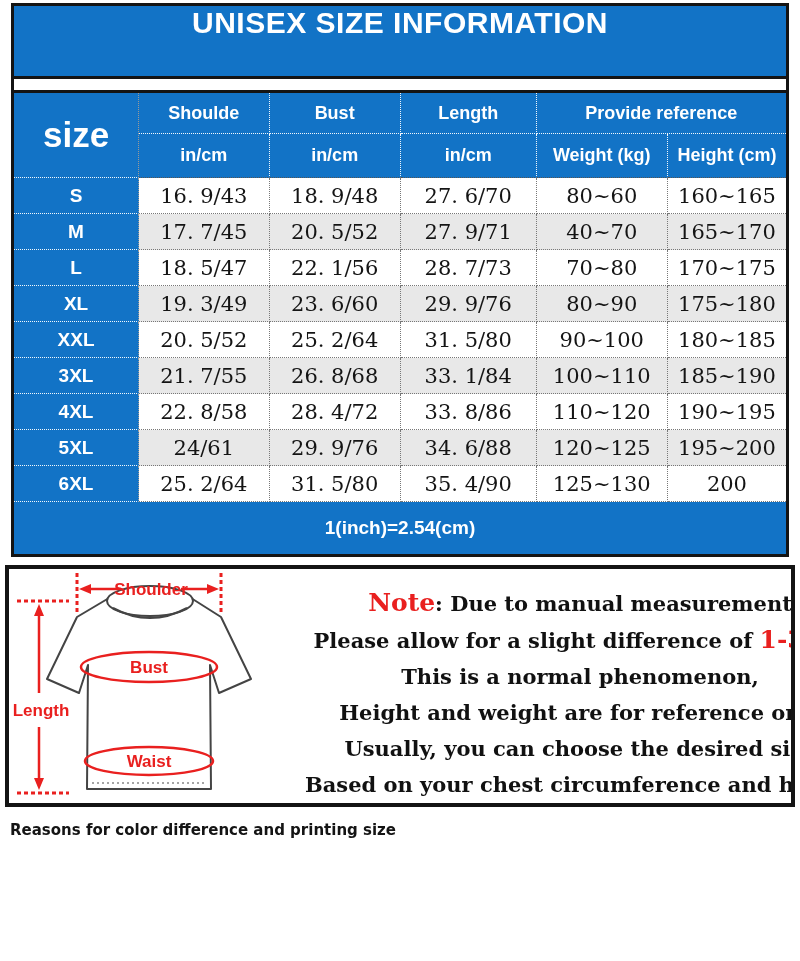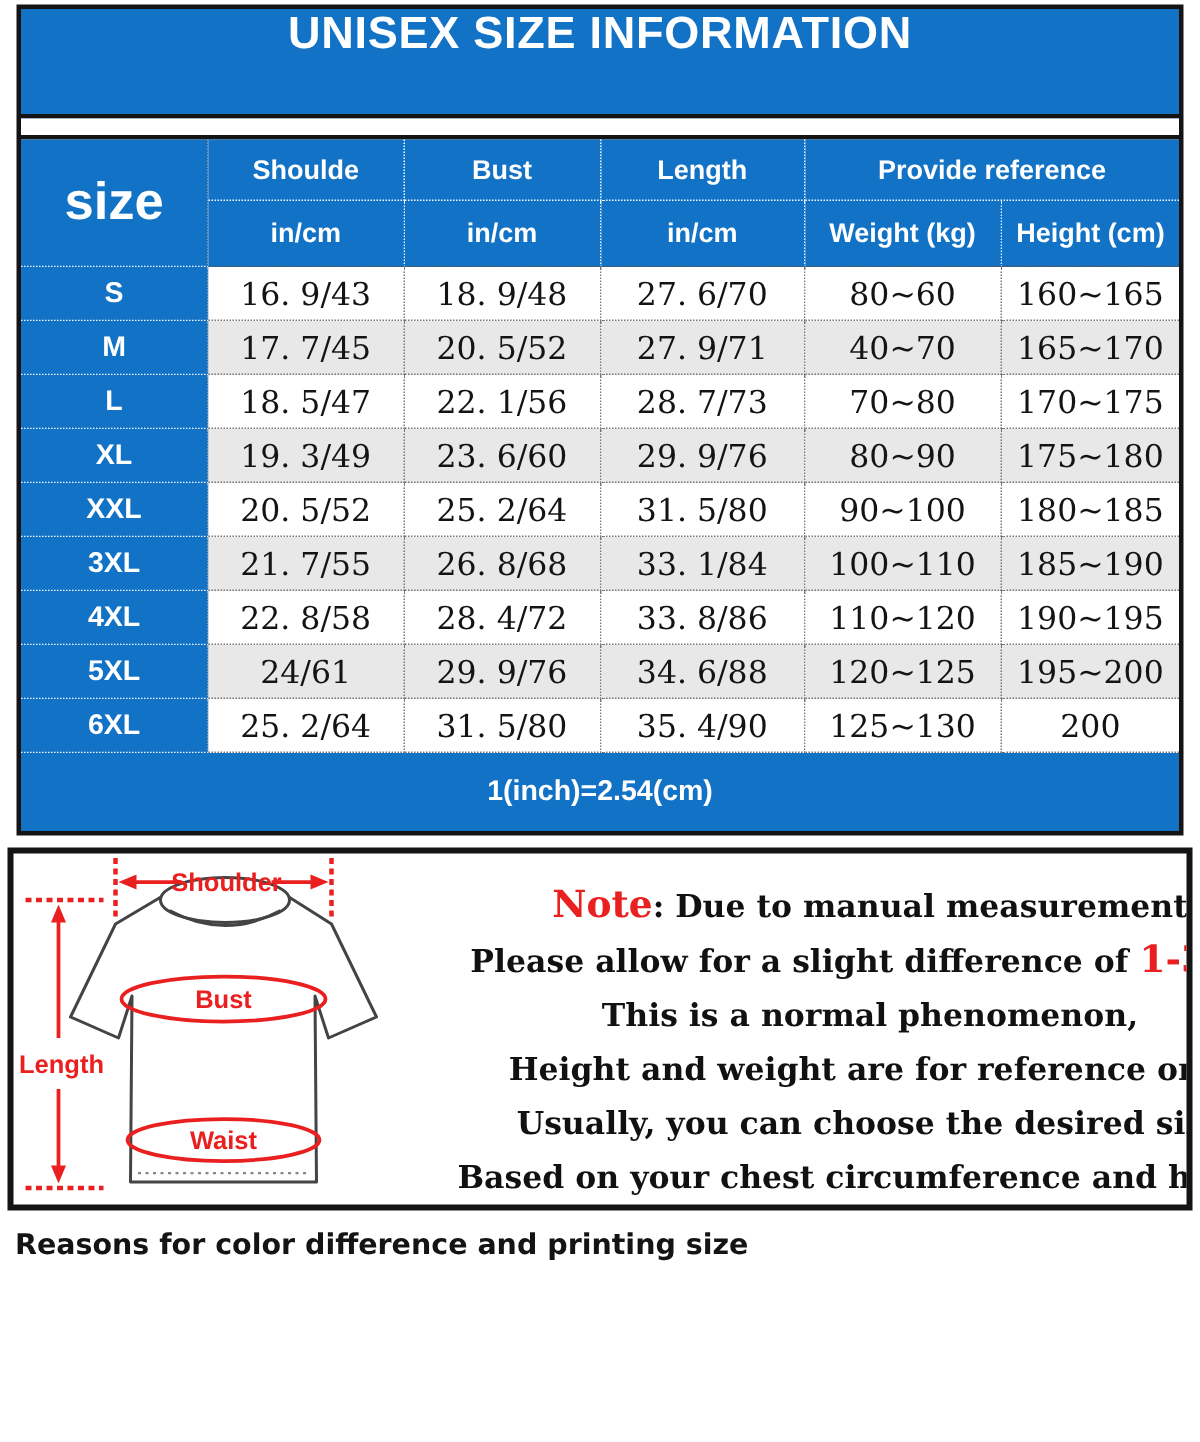--- a/index.html
+++ b/index.html
@@ -44,21 +44,21 @@
   .diagram-box{margin:8px 5px 0 5px;height:234px;border:4px solid #141414;background:#fff;
                display:flex;align-items:flex-end;overflow:hidden;}
   .tshirt-area{width:296px;flex:none;padding-top:4px;}
   .note-area{flex:1;display:flex;flex-direction:column;justify-content:center;text-align:center;
              font-family:"DejaVu Serif",serif;font-weight:bold;color:#111;
              font-size:21px;line-height:36px;white-space:nowrap;}
   .note-area .red{color:#e9201f;}
   .note-area .big{font-size:25px;}
 
   
-  .bottom-text{margin:10px 10px 0 10px;font-family:"DejaVu Sans",sans-serif;color:#141414;font-size:19px;line-height:27px;}
+  .bottom-text{margin:10px 10px 0 10px;font-family:"DejaVu Sans",sans-serif;color:#141414;font-size:15px;line-height:27px;}
   .bt-heading{font-weight:bold;}
   .bt-body{text-align:justify;}
   .bt-note{margin-top:13px;text-align:justify;}
   .bt-note .red{color:#e9201f;}
 
   
   .svg-red-label{font-family:"Liberation Sans",sans-serif;font-weight:bold;font-size:17px;fill:#e9201f;}
 </style>
 </head>
 <body>

